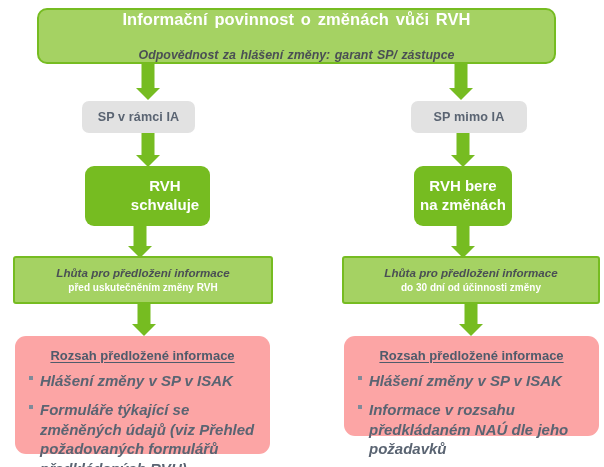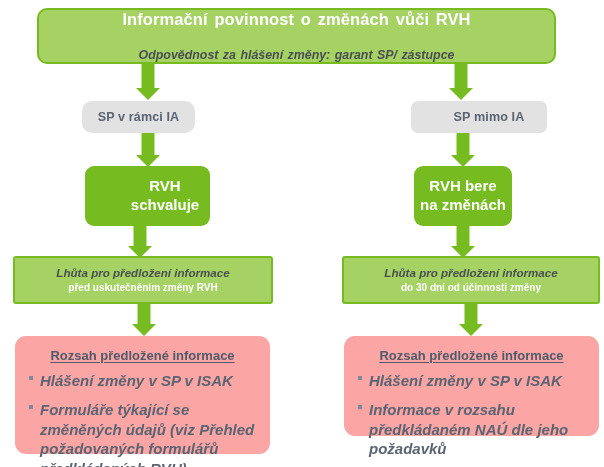--- a/index.html
+++ b/index.html
@@ -110,24 +110,24 @@
 
   <div class="arrow" style="left:130px;top:64px;width:36px;height:36px;">
     <div class="shaft" style="width:13px;height:26px;"></div>
     <div class="head"></div>
   </div>
   <div class="arrow" style="left:443px;top:64px;width:36px;height:36px;">
     <div class="shaft" style="width:13px;height:26px;"></div>
     <div class="head"></div>
   </div>
 
-  <div class="pill" style="left:82px;top:101px;width:113px;border-radius:10px;">
+  <div class="pill" style="left:82px;top:101px;width:113px;">
     <span>SP v rámci IA</span>
   </div>
-  <div class="pill" style="left:411px;top:101px;width:116px;padding-left:20px;">
+  <div class="pill" style="left:411px;top:101px;width:116px;">
     <span>SP mimo IA</span>
   </div>
 
   <div class="arrow" style="left:130px;top:133px;width:36px;height:34px;">
     <div class="shaft" style="width:13px;height:24px;"></div>
     <div class="head"></div>
   </div>
   <div class="arrow" style="left:445px;top:133px;width:36px;height:34px;">
     <div class="shaft" style="width:13px;height:24px;"></div>
     <div class="head"></div>

